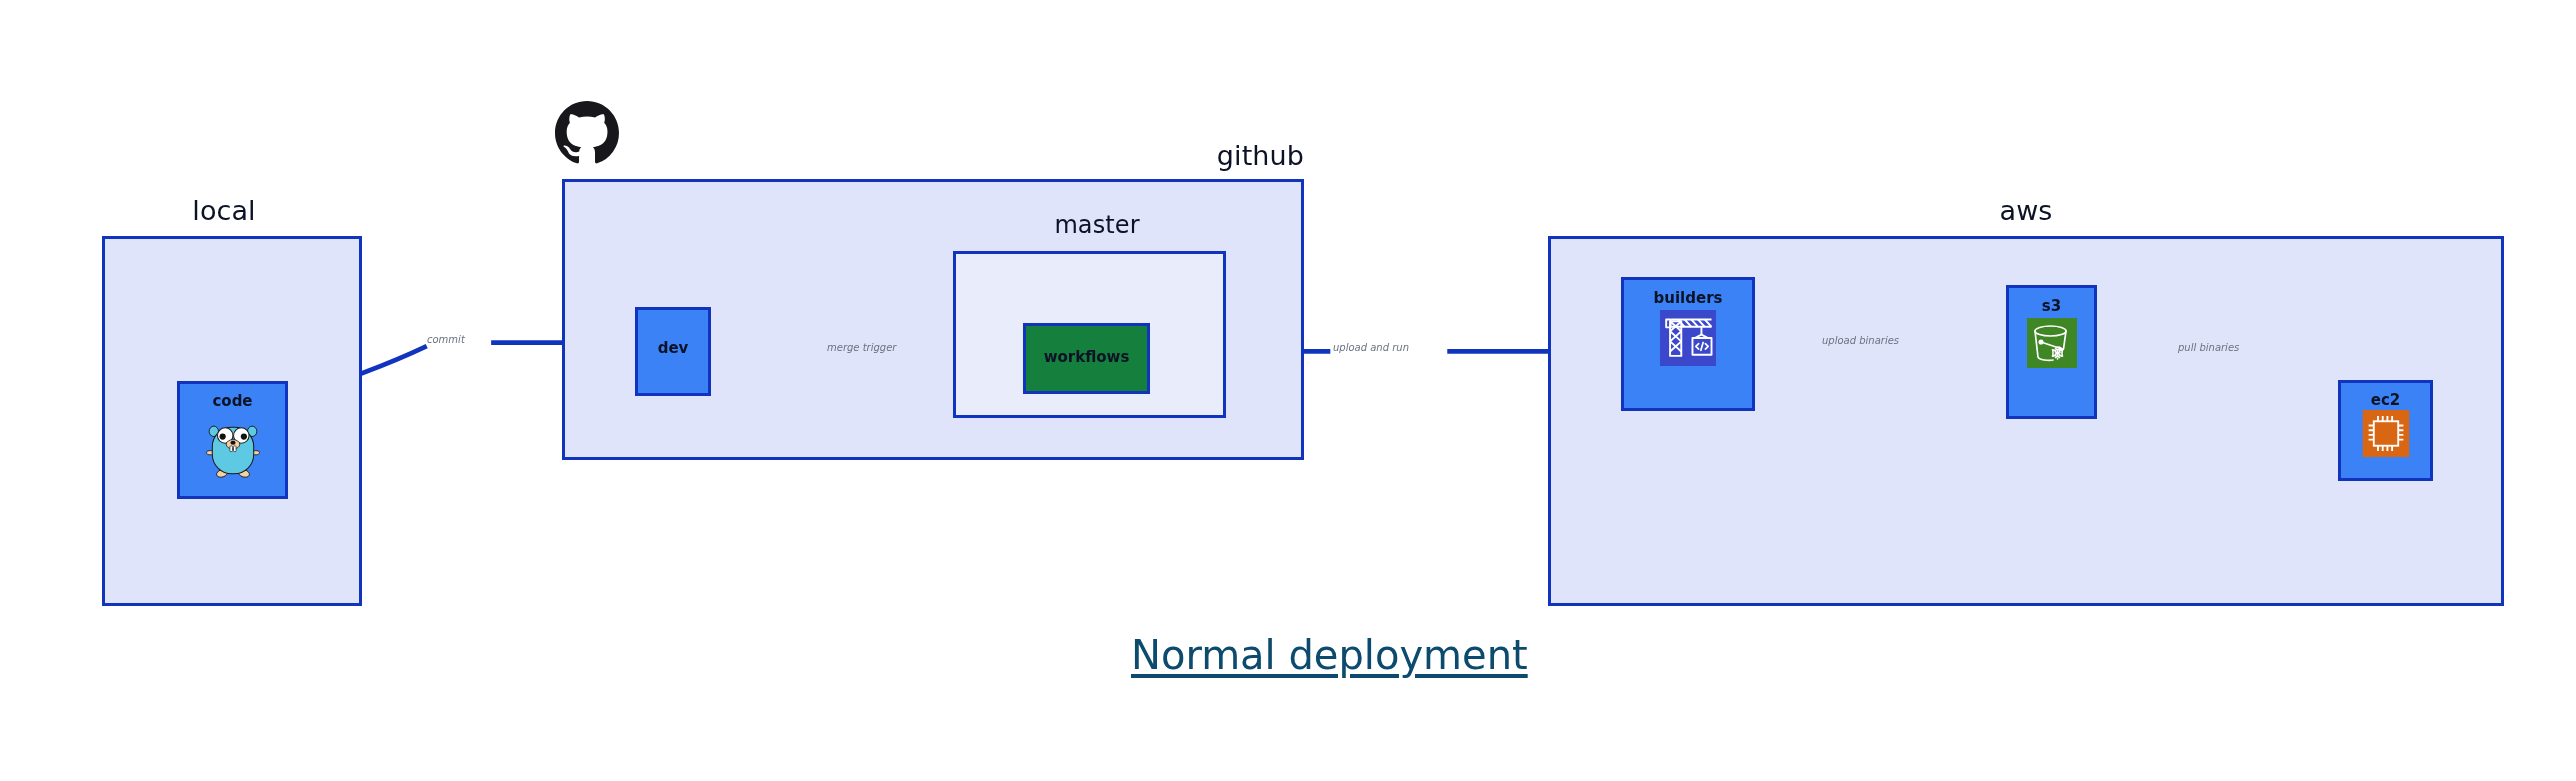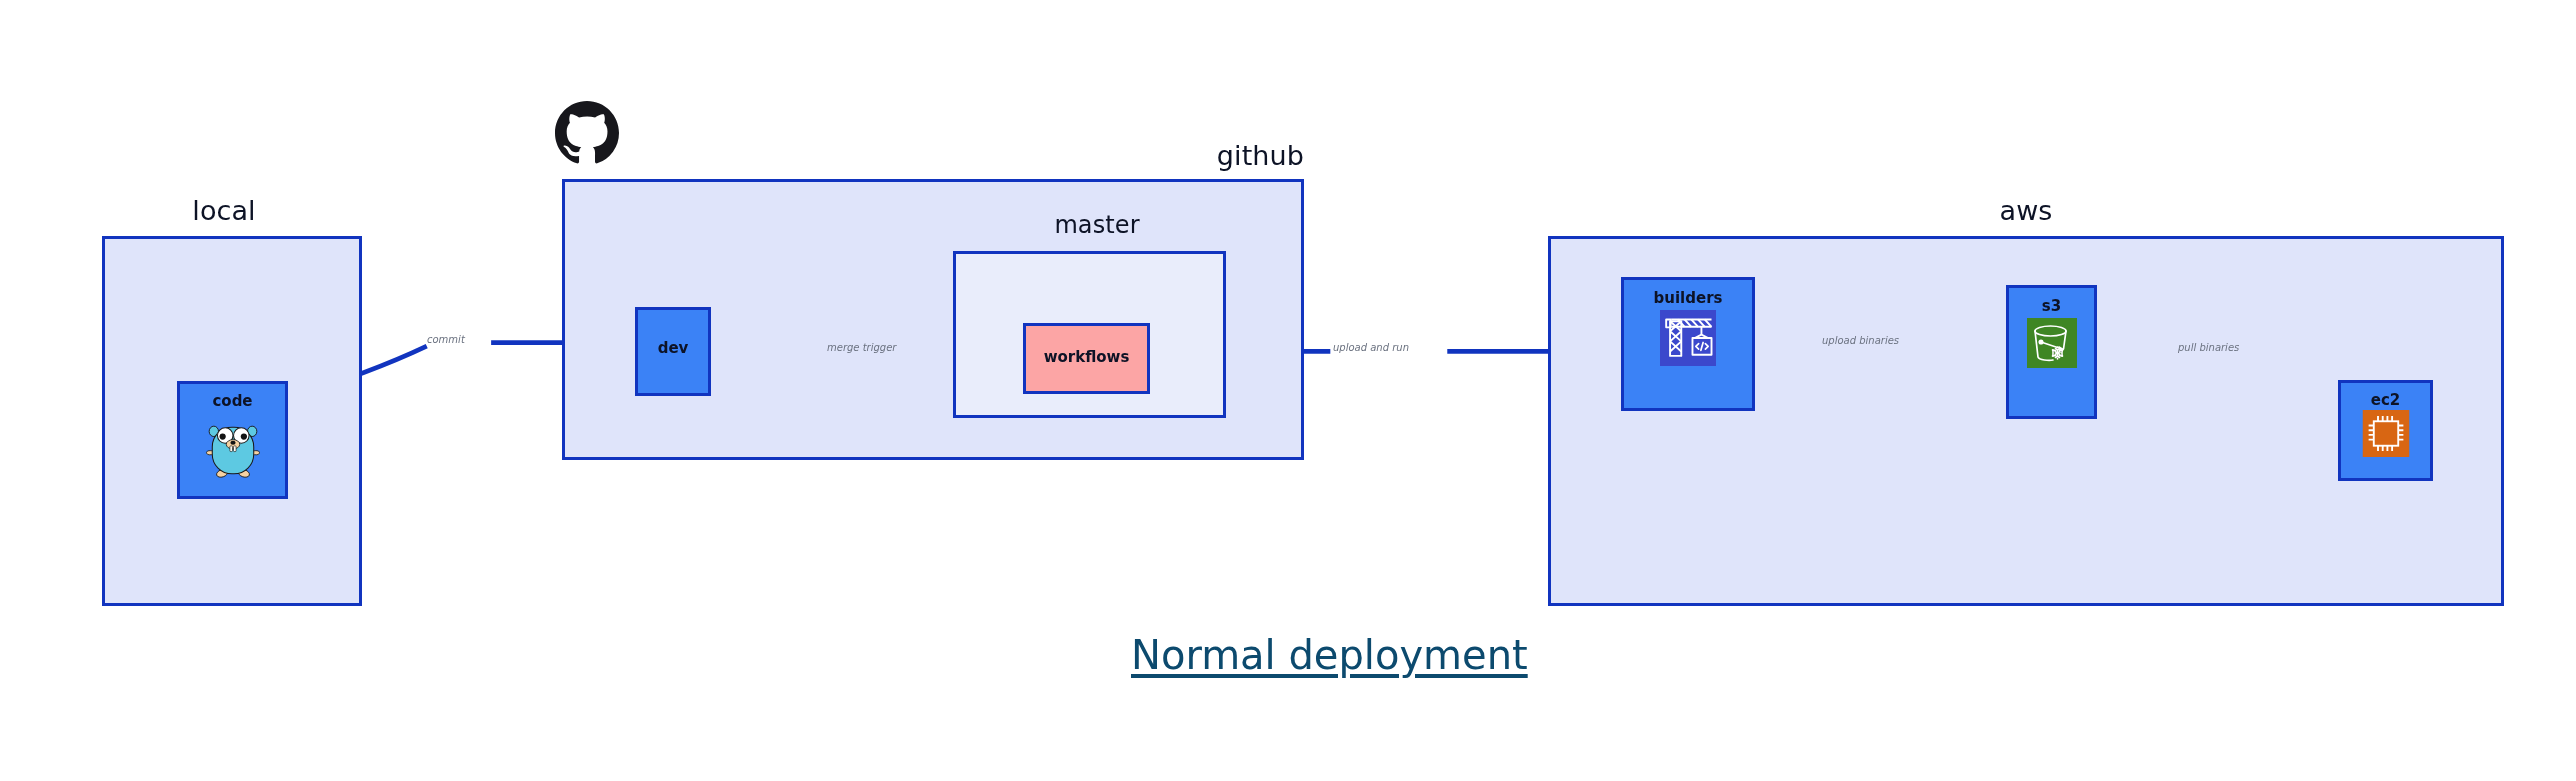--- a/index.html
+++ b/index.html
@@ -42,21 +42,21 @@
     box-sizing: border-box;
   }
   
   .node-box {
     position: absolute;
     background: #3b82f6;
     border: 3.6px solid #1134bf;
     box-sizing: border-box;
   }
   .node-box.white {
-    background: #fca5a5;
+    background: #15803d;
   }
   .node-label {
     position: absolute;
     left: 0;
     right: 0;
     text-align: center;
     color: #0d1326;
     font-size: 15px;
     font-weight: 700;
     white-space: nowrap;

